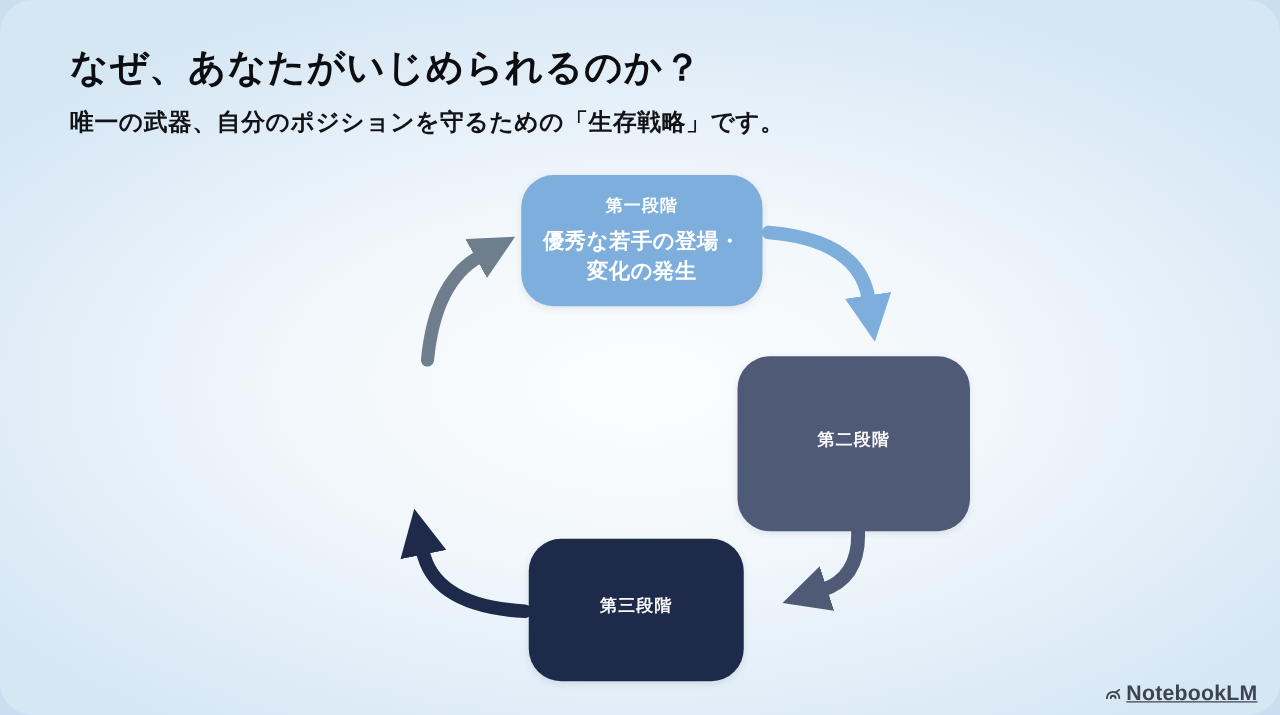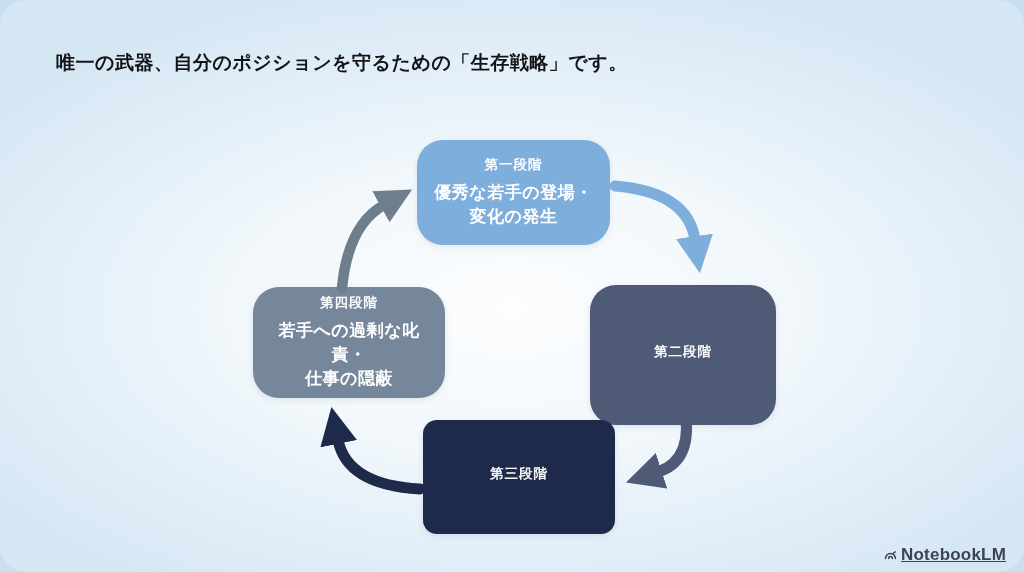--- a/index.html
+++ b/index.html
@@ -65,21 +65,21 @@
   }
   .stage-text {
     font-size: 17px;
     font-weight: 700;
     line-height: 1.42;
     letter-spacing: 0.5px;
     white-space: pre-line;
   }
   .box-1 { left: 417px; top: 140px; width: 193px; height: 105px; }
   .box-2 { left: 590px; top: 285px; width: 186px; height: 140px; }
-  .box-3 { left: 423px; top: 420px; width: 192px; height: 114px; border-radius: 14px; }
+  .box-3 { left: 423px; top: 431px; width: 172px; height: 114px; }
   .box-4 { left: 253px; top: 287px; width: 192px; height: 111px; }
   .arrow {
     position: absolute;
     overflow: visible;
   }
   .arrow-1 { left: 598px; top: 172px; }
   .arrow-2 { left: 600px; top: 395px; }
   .arrow-3 { left: 315px; top: 385px; }
   .arrow-4 { left: 330px; top: 180px; }
   .footer {
@@ -97,44 +97,40 @@
     letter-spacing: 0.2px;
     text-decoration: underline;
   }
 </style>
 </head>
 <body>
 
 <div class="slide">
 
   <div class="header">
+    <h1 class="title">なぜ、あなたがいじめられるのか？</h1>
     <p class="subtitle">唯一の武器、自分のポジションを守るための「生存戦略」です。</p>
   </div>
 
   <div class="diagram">
 
     <div class="stage-box box-1" style="background: rgb(126, 174, 220);">
       <div class="stage-label">第一段階</div>
       <div class="stage-text">優秀な若手の登場・
 変化の発生</div>
     </div>
 
     <div class="stage-box box-2" style="background: rgb(78, 90, 118);">
       <div class="stage-label">第二段階</div>
     </div>
 
     <div class="stage-box box-3" style="background: rgb(30, 42, 73);">
       <div class="stage-label">第三段階</div>
     </div>
 
-    <div class="stage-box box-4" style="background: rgb(118, 135, 155);">
-      <div class="stage-label">第四段階</div>
-      <div class="stage-text">若手への過剰な叱責・
-仕事の隠蔽</div>
-    </div>
 
     <svg class="arrow arrow-1" width="125" height="115" viewBox="0 0 125 115">
       <defs>
         <marker id="head1" viewBox="0 0 10 10" refX="1" refY="5" markerWidth="3.4" markerHeight="3.4" orient="auto">
           <path d="M0,0 L10,5 L0,10 Z" fill="#7EAEDC"></path>
         </marker>
       </defs>
       <path d="M17,14 Q90,20 97,68" fill="none" stroke-width="11" stroke-linecap="round" marker-end="url(#head1)" stroke="#7EAEDC"></path>
     </svg>
 

